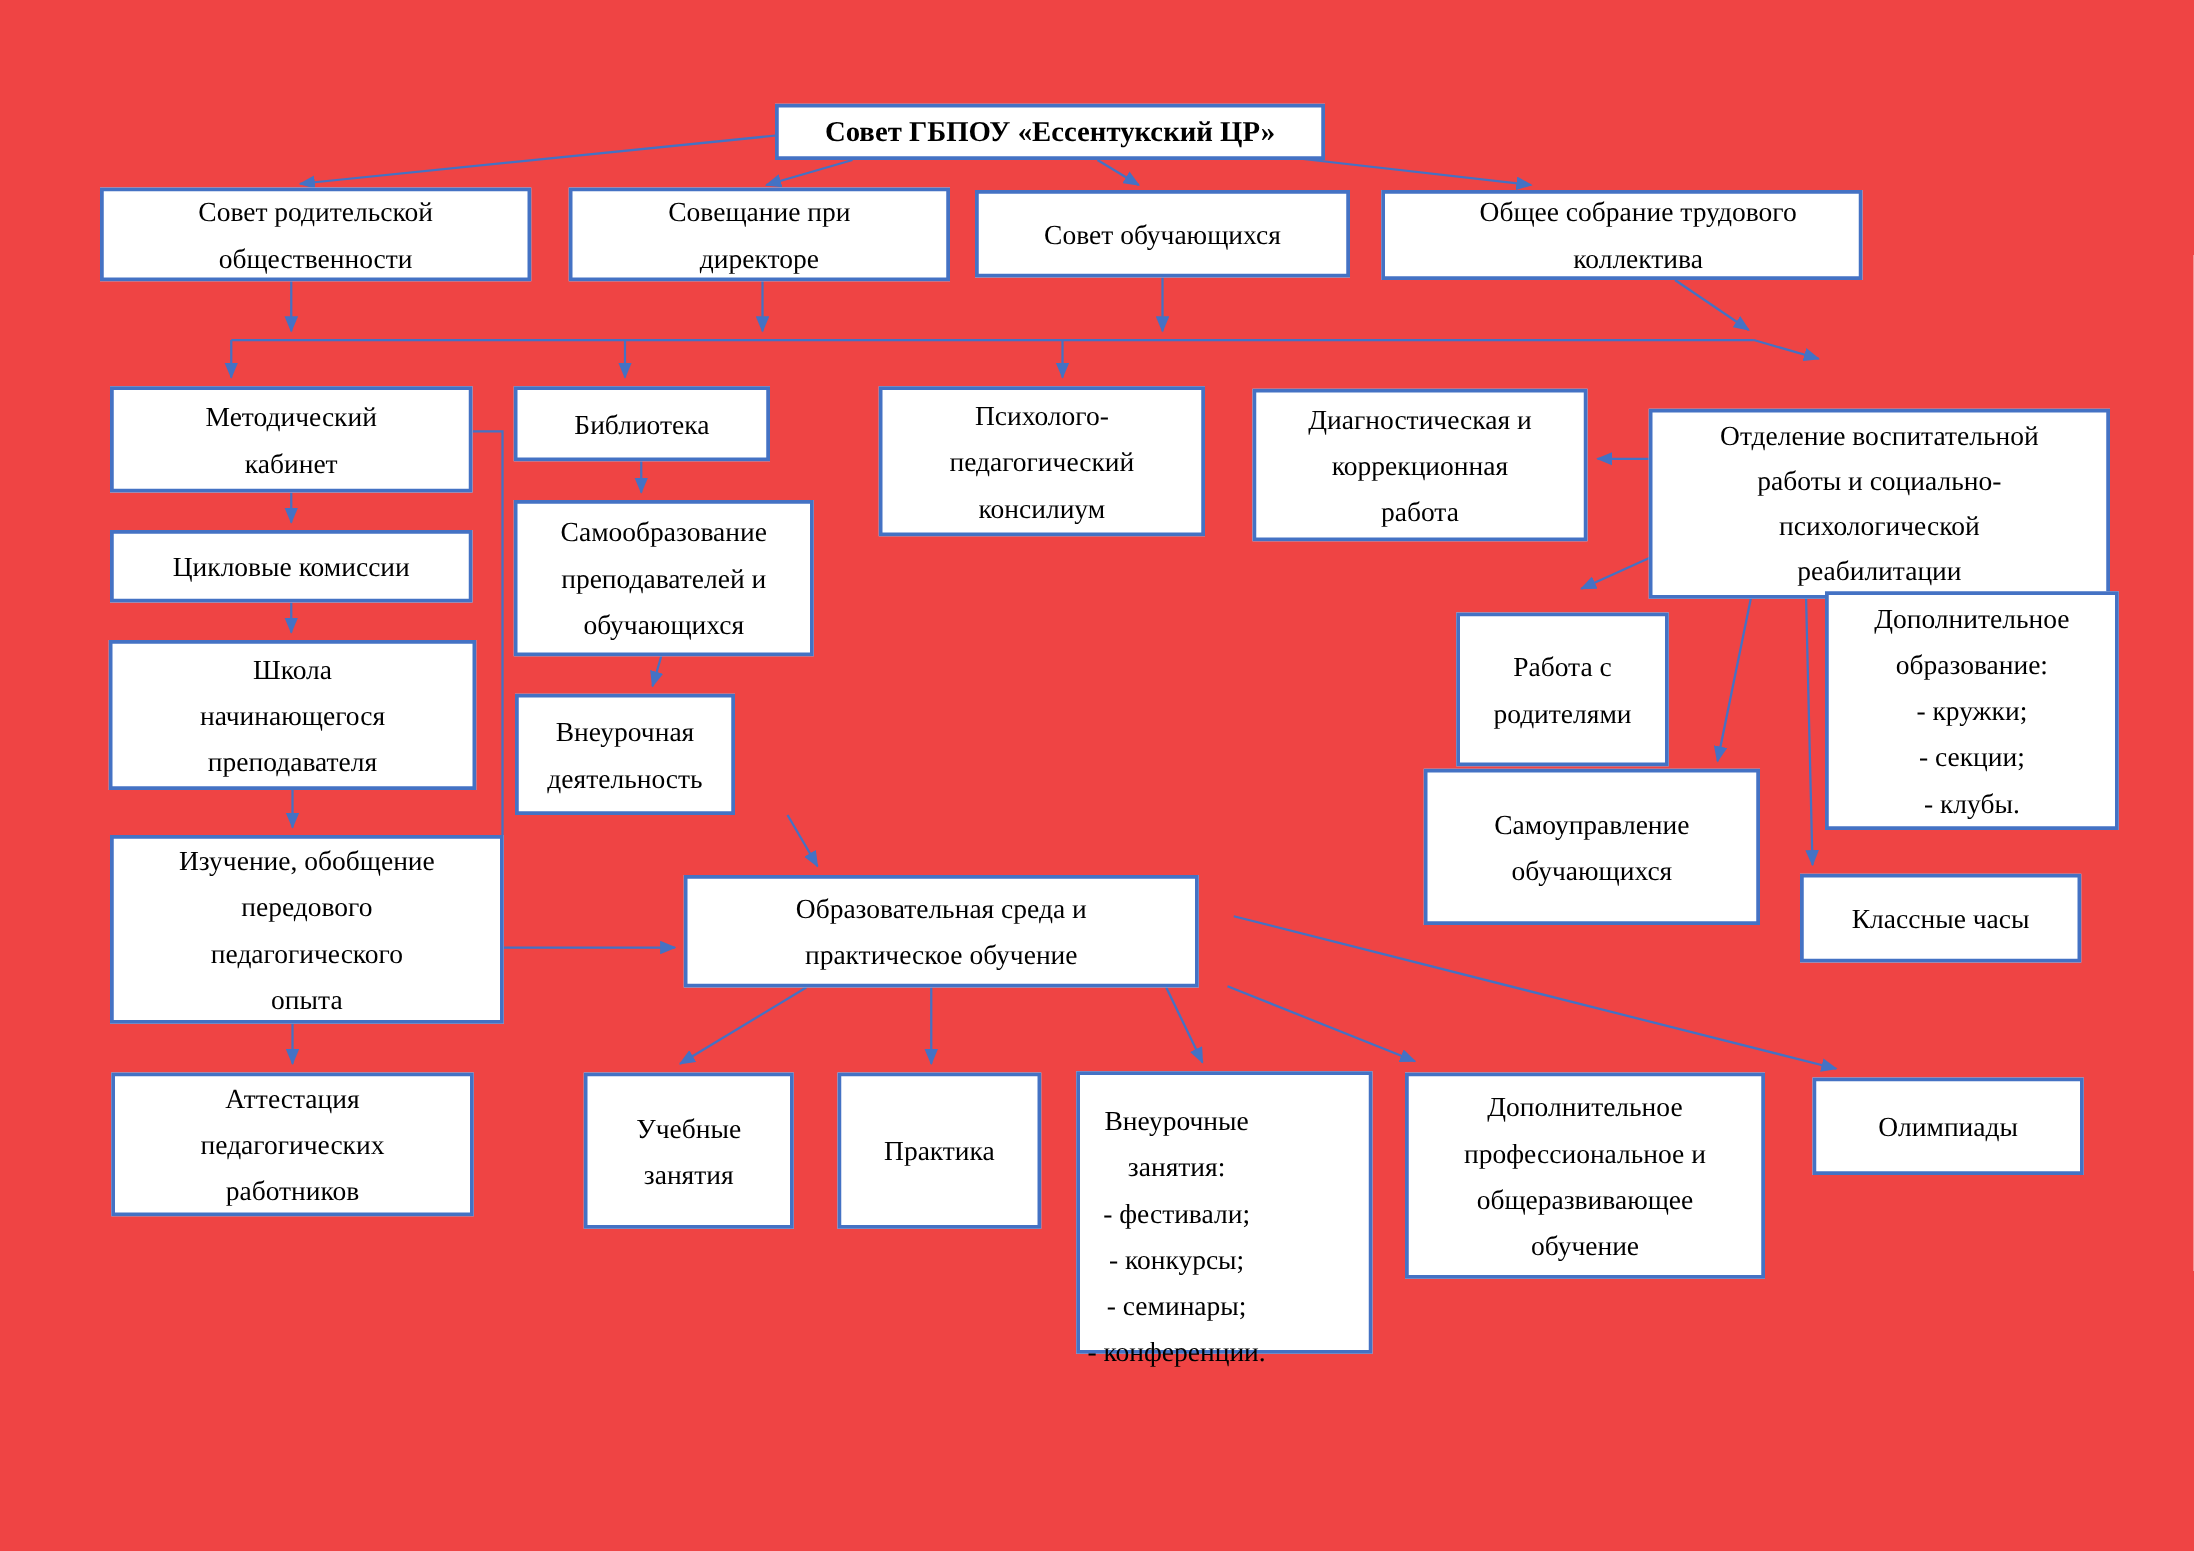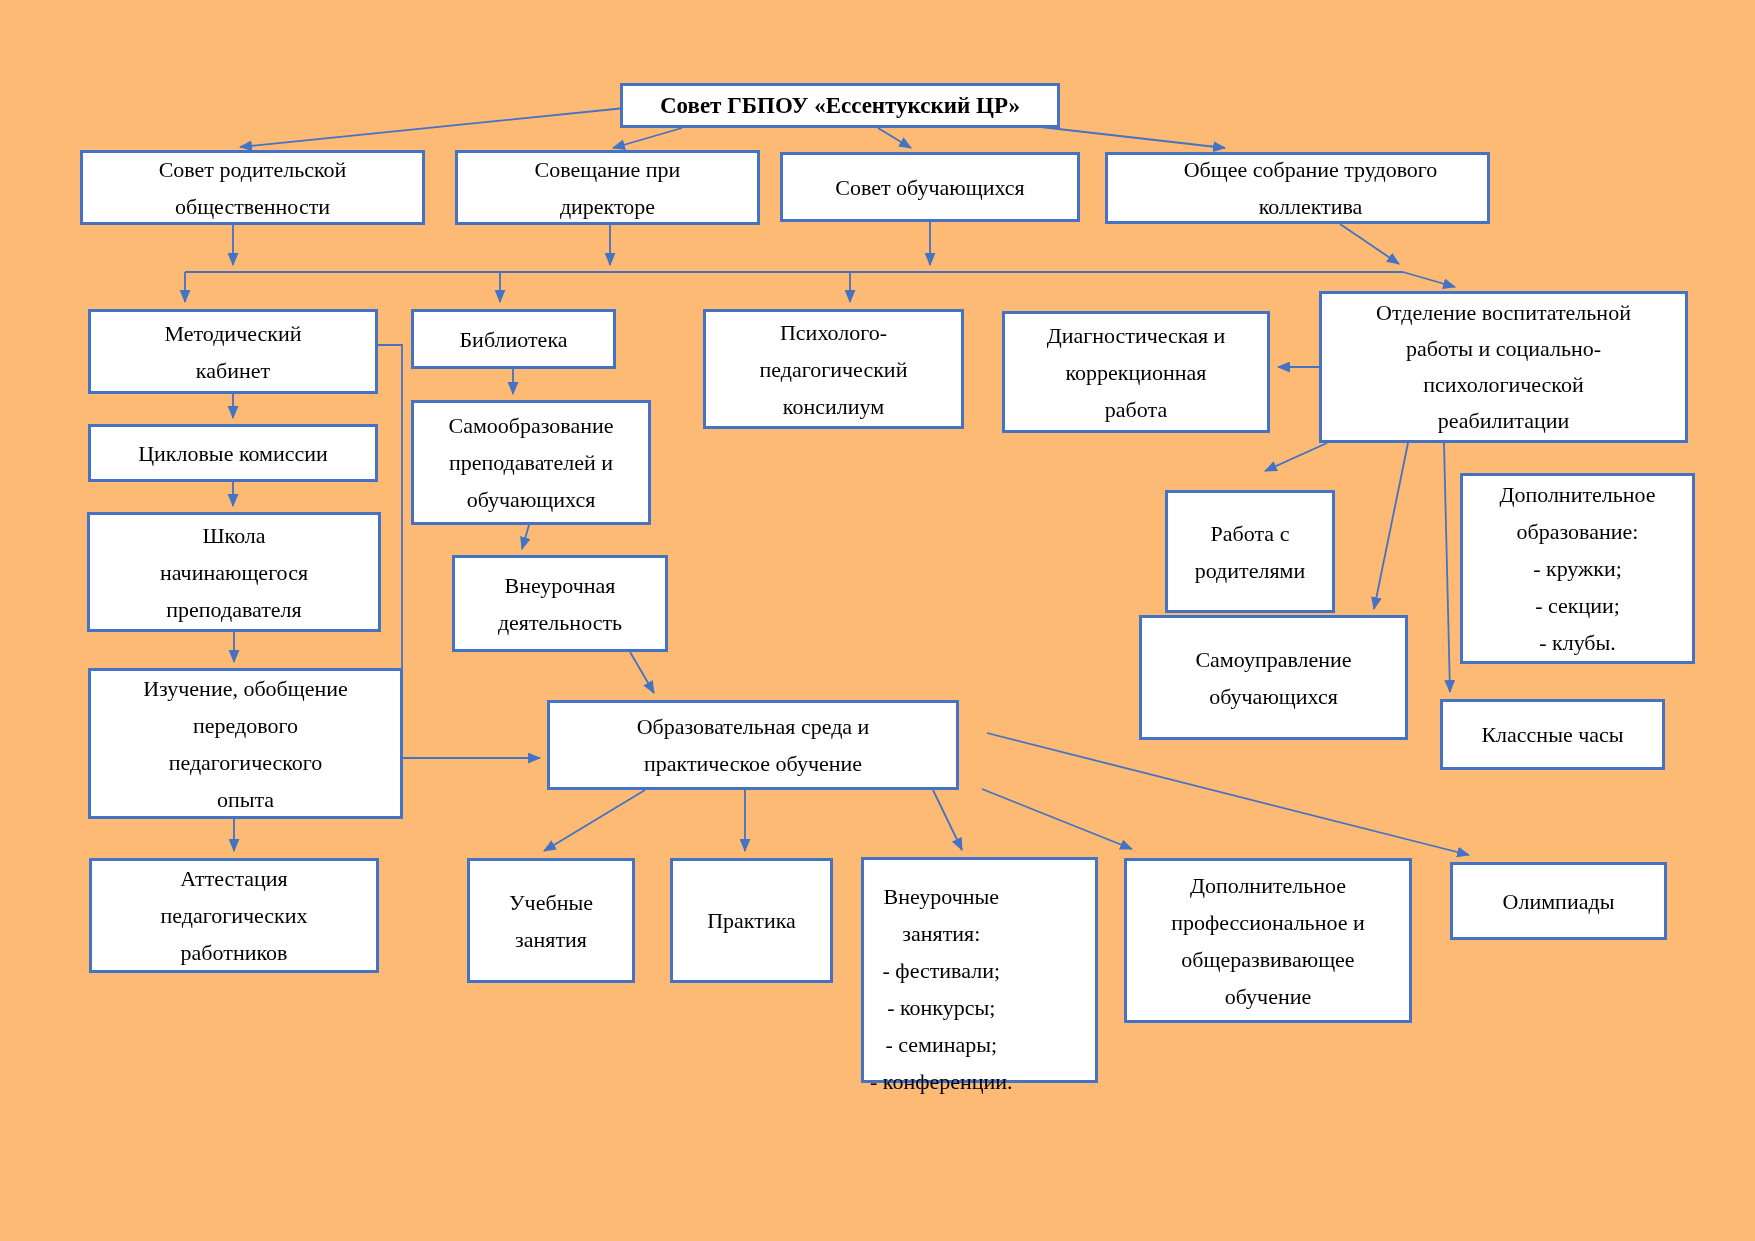--- a/index.html
+++ b/index.html
@@ -1,19 +1,19 @@
 <!DOCTYPE html>
 <html lang="ru"><head>
 <meta charset="utf-8">
 <style>
   html,body{margin:0;padding:0;background:#ffffff;}
   #canvas{
     position:relative;
     width:1755px;height:1241px;
-    background:#fdba74;
+    background:#ef4444;
     font-family:"Liberation Serif","DejaVu Serif",serif;
     color:#000000;
     overflow:hidden;
   }
   #connector-layer{position:absolute;left:0;top:0;width:1755px;height:1241px;}
   .node{
     position:absolute;
     box-sizing:border-box;
     border:3px solid #4472C4;
     background:#ffffff;
@@ -30,21 +30,21 @@
     font-weight:bold;
     font-size:23px;
     line-height:28px;
   }
   .node.align-left{
     justify-content:flex-start;
     text-align:center;
     align-items:flex-start;
     padding-top:18px;
   }
-  .node.tight{line-height:36px;}
+  .node.tight{line-height:36px;margin-top:36px;}
   line, polyline{stroke:#4472C4;stroke-width:1.8;fill:none;}
 </style>
 </head>
 <body>
 
 <div id="canvas">
 
   <svg id="connector-layer" viewBox="0 0 1755 1241" xmlns="http://www.w3.org/2000/svg">
     <defs>
       <marker id="ah" viewBox="0 0 12 10" refX="11" refY="5" markerUnits="userSpaceOnUse" markerWidth="13" markerHeight="11" orient="auto-start-reverse">
@@ -144,21 +144,21 @@
 опыта</div>
 
   <div class="node" style="left:89px;top:858px;width:290px;height:115px;">Аттестация
 педагогических
 работников</div>
 
   <div class="node" style="left:411px;top:400px;width:240px;height:125px;">Самообразование
 преподавателей и
 обучающихся</div>
 
-  <div class="node" style="left:412px;top:555px;width:216px;height:97px;margin-left:40px;">Внеурочная
+  <div class="node" style="left:412px;top:555px;width:176px;height:97px;">Внеурочная
 деятельность</div>
 
   <div class="node" style="left:547px;top:700px;width:412px;height:90px;">Образовательная среда и
 практическое обучение</div>
 
   <div class="node" style="left:1165px;top:477px;width:170px;height:123px;margin-top:13px;">Работа с
 родителями</div>
 
   <div class="node" style="left:1139px;top:615px;width:269px;height:125px;">Самоуправление
 обучающихся</div>

